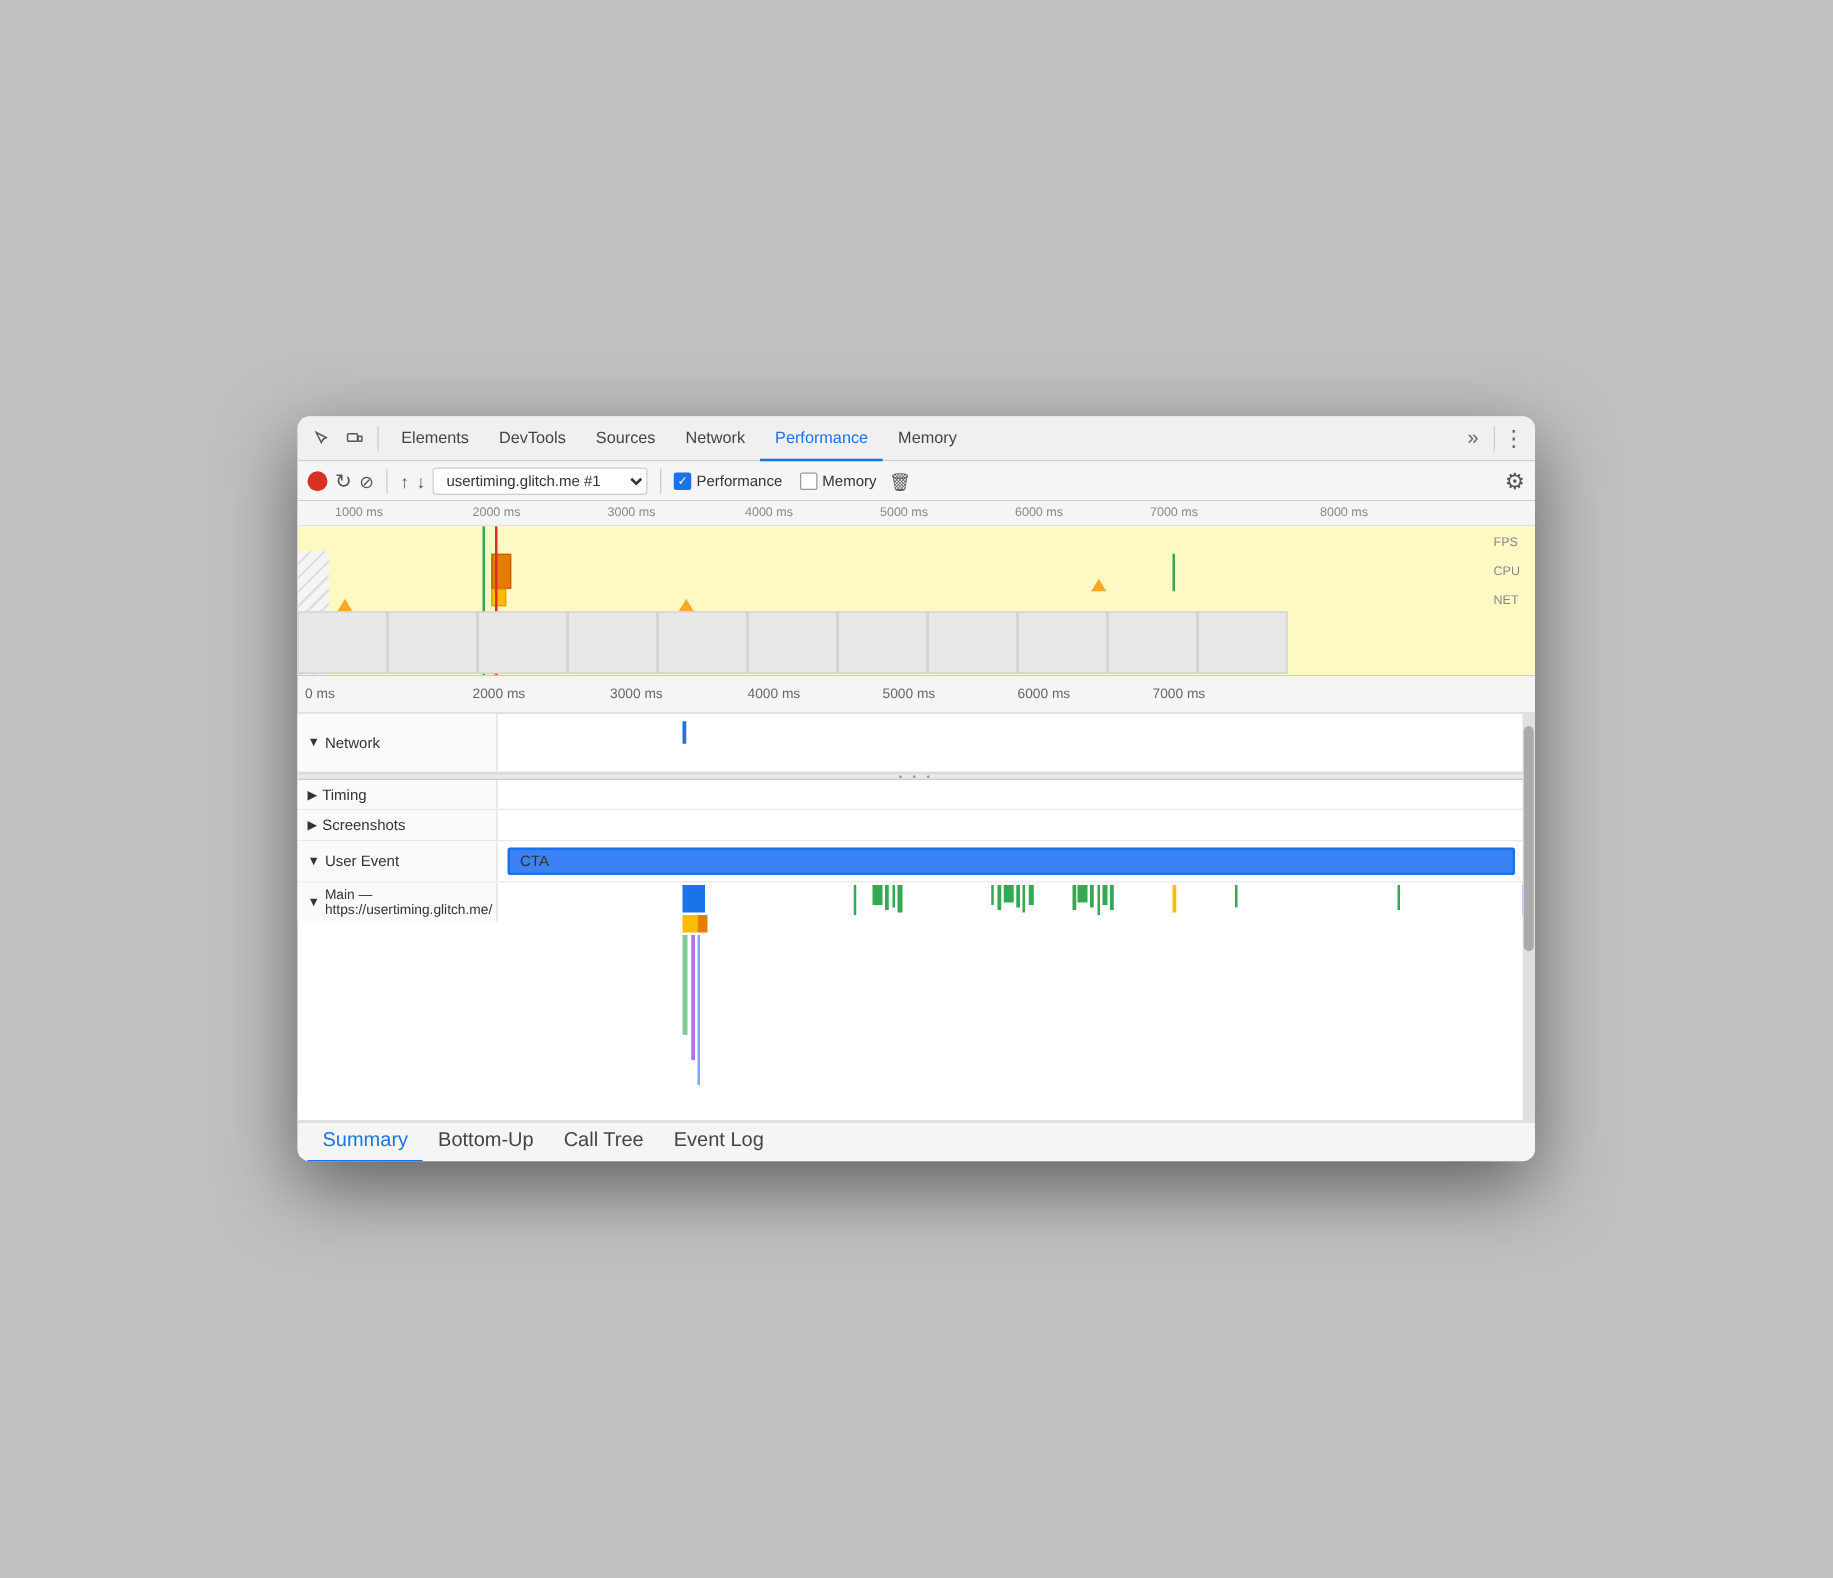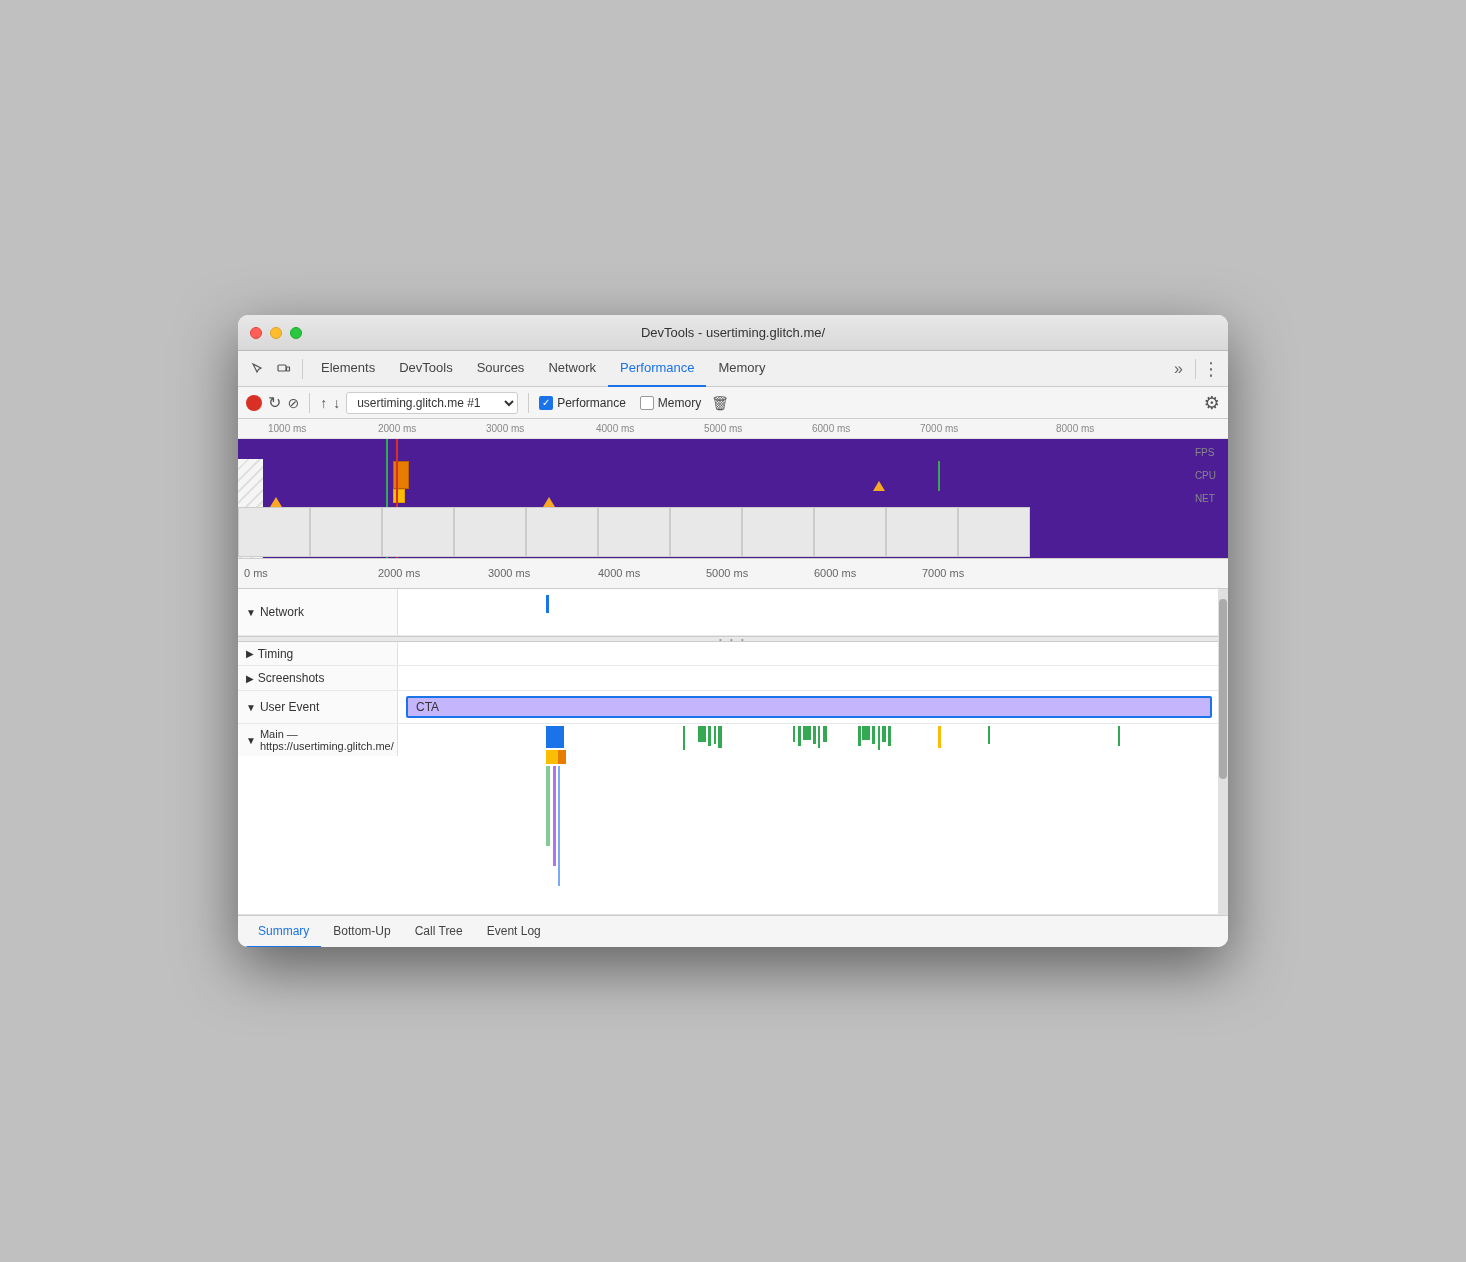--- a/index.html
+++ b/index.html
@@ -217,21 +217,21 @@
       display: flex;
       align-items: center;
       height: 32px;
       padding: 0 8px;
     }
     .bottom-tab {
       padding: 0 12px;
       height: 32px;
       display: flex;
       align-items: center;
-      font-size: 12px;
+      font-size: 16px;
       color: #444;
       cursor: pointer;
       border-bottom: 2px solid transparent;
     }
     .bottom-tab.active {
       color: #1a73e8;
       border-bottom: 2px solid #1a73e8;
     }
     
     .resize-handle {
@@ -274,28 +274,20 @@
       border-left: 6px solid transparent;
       border-right: 6px solid transparent;
       border-bottom: 10px solid #f9a825;
     }
   </style>
 </head>
 <body>
 
 <div class="window">
 
-  <div class="title-bar">
-    <div class="traffic-lights">
-      <div class="traffic-light tl-red"></div>
-      <div class="traffic-light tl-yellow"></div>
-      <div class="traffic-light tl-green"></div>
-    </div>
-    <span class="title-bar-text">DevTools - usertiming.glitch.me/</span>
-  </div>
 
   <div class="devtools-toolbar">
     <div class="toolbar-icon">
       <svg width="14" height="14" viewBox="0 0 14 14">
           <path d="M2 2 L6 10 L7.5 7.5 L10 6 Z" fill="none" stroke="#555" stroke-width="1.2"></path>
         </svg>
     </div>
     <div class="toolbar-icon">
       <svg width="14" height="14" viewBox="0 0 14 14">
           <rect x="1" y="3" width="8" height="6" rx="1" fill="none" stroke="#555" stroke-width="1.2"></rect>
@@ -345,21 +337,21 @@
       <span class="ruler-tick" style="left:30px;top:4px;font-size:10px;color:#888;">1000 ms</span>
       <span class="ruler-tick" style="left:140px;top:4px;font-size:10px;color:#888;">2000 ms</span>
       <span class="ruler-tick" style="left:248px;top:4px;font-size:10px;color:#888;">3000 ms</span>
       <span class="ruler-tick" style="left:358px;top:4px;font-size:10px;color:#888;">4000 ms</span>
       <span class="ruler-tick" style="left:466px;top:4px;font-size:10px;color:#888;">5000 ms</span>
       <span class="ruler-tick" style="left:574px;top:4px;font-size:10px;color:#888;">6000 ms</span>
       <span class="ruler-tick" style="left:682px;top:4px;font-size:10px;color:#888;">7000 ms</span>
       <span class="ruler-tick" style="left:790px;top:4px;font-size:10px;color:#888;padding-left:28px;">8000 ms</span>
     </div>
 
-    <div style="position:relative;height:120px;background:#4c1d95;overflow:hidden;">
+    <div style="position:relative;height:120px;background:#fef9c3;overflow:hidden;">
 
       <div style="position:absolute;right:12px;top:8px;display:flex;flex-direction:column;gap:12px;">
         <span style="font-size:10px;color:#888;">FPS</span>
         <span style="font-size:10px;color:#888;">CPU</span>
         <span style="font-size:10px;color:#888;">NET</span>
       </div>
 
       <div style="position:absolute;left:0;top:20px;width:25px;height:100px;">
         <div class="diagonal-stripe" style="width:100%;height:100%;"></div>
       </div>
@@ -440,21 +432,21 @@
       <div class="track-content" style="height:24px;"></div>
     </div>
 
     <div class="track-row">
       <div class="track-header">
         <span class="triangle">▼</span>
         <span>User Event</span>
       </div>
       <div class="track-content" style="height:32px;position:relative;">
 
-        <div style="position:absolute;left:8px;right:16px;top:5px;height:22px;background:#c4b5fd;border:2px solid #1a73e8;border-radius:2px;display:flex;align-items:center;padding:0 8px;">
+        <div style="position:absolute;left:8px;right:16px;top:5px;height:22px;background:#3b82f6;border:2px solid #1a73e8;border-radius:2px;display:flex;align-items:center;padding:0 8px;">
           <span style="font-size:12px;color:#333;font-weight:500;">CTA</span>
         </div>
       </div>
     </div>
 
     <div class="track-row" style="border-bottom:1px solid #e0e0e0;">
       <div class="track-header" style="align-self:flex-start;padding-top:4px;">
         <span class="triangle">▼</span>
         <span style="font-size:11px;">Main — https://usertiming.glitch.me/</span>
       </div>

